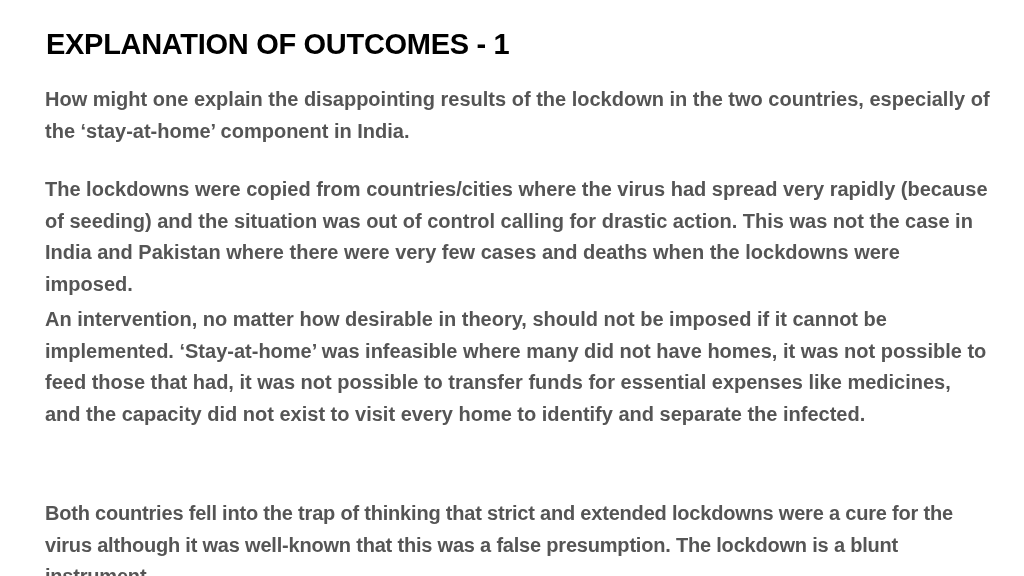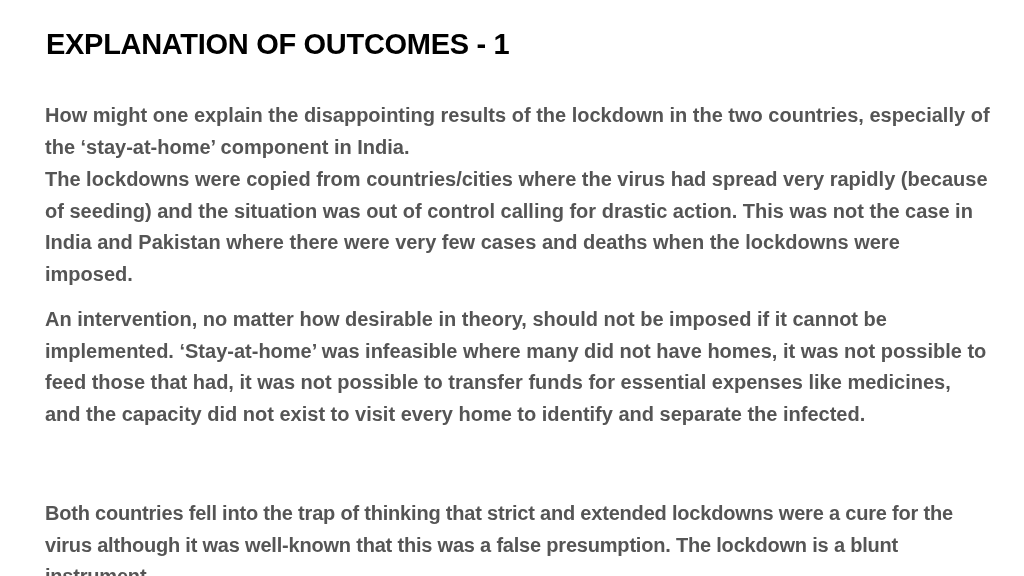--- a/index.html
+++ b/index.html
@@ -12,22 +12,22 @@
   .title {
     position: absolute; left: 46px; top: 28px;
     font-size: 29px; font-weight: bold; color: #000000;
     margin: 0; letter-spacing: -0.3px; white-space: nowrap;
   }
   .para {
     position: absolute; left: 45px; width: 945px;
     font-size: 20px; font-weight: bold; color: #555555;
     line-height: 31.5px; margin: 0;
   }
-  .p1 { top: 100px; }
-  .p2 { top: 164px; }
+  .p1 { top: 84px; }
+  .p2 { top: 174px; }
   .p3 { top: 304px; }
   .p4 { top: 498px; letter-spacing: -0.2px; }
 </style>
 </head>
 <body>
 
 <h1 class="title">EXPLANATION OF OUTCOMES - 1</h1>
 <p class="para p1">How might one explain the disappointing results of the lockdown in the two countries, especially of the ‘stay-at-home’ component in India.</p>
 <p class="para p2">The lockdowns were copied from countries/cities where the virus had spread very rapidly (because of seeding) and the situation was out of control calling for drastic action. This was not the case in India and Pakistan where there were very few cases and deaths when the lockdowns were imposed.</p>
 <p class="para p3">An intervention, no matter how desirable in theory, should not be imposed if it cannot be implemented. ‘Stay-at-home’ was infeasible where many did not have homes, it was not possible to feed those that had, it was not possible to transfer funds for essential expenses like medicines, and the capacity did not exist to visit every home to identify and separate the infected.</p>

